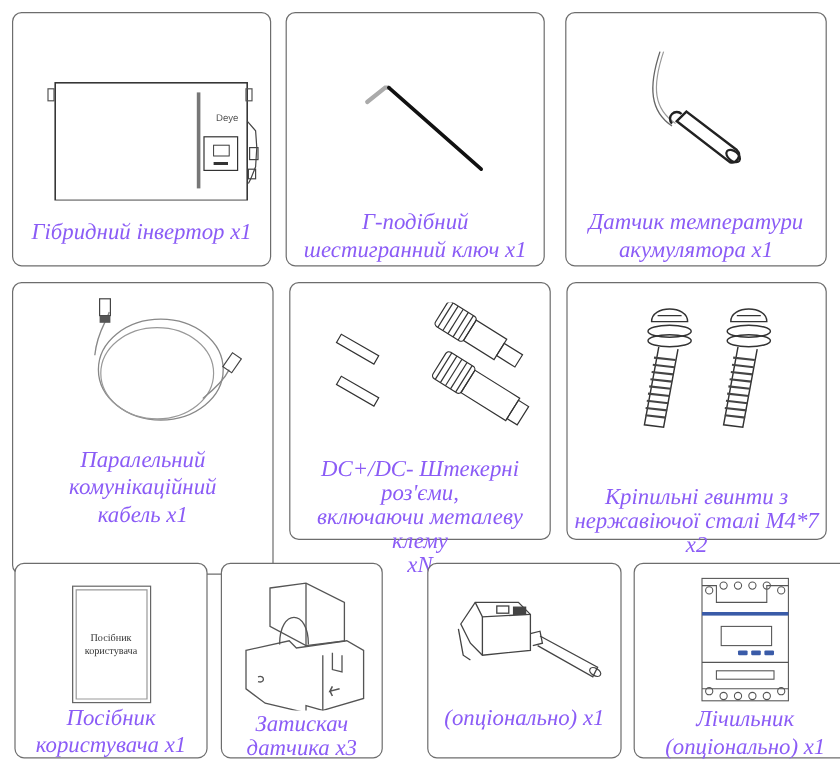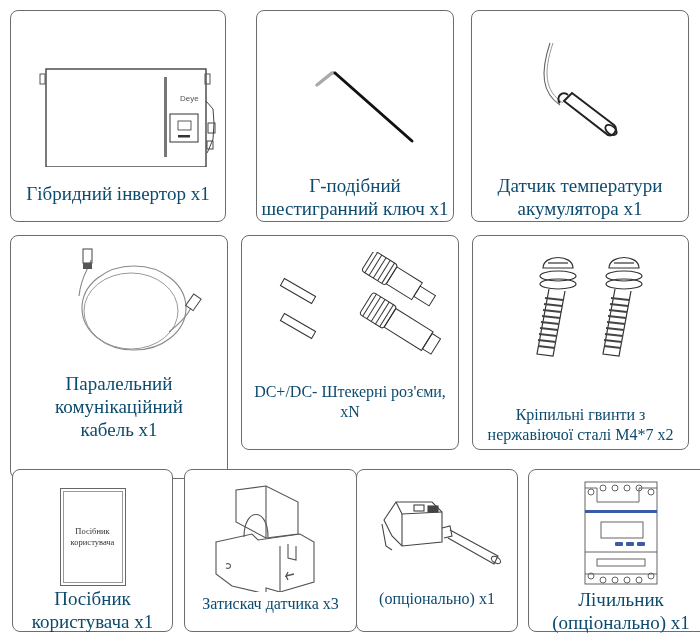--- a/index.html
+++ b/index.html
@@ -2,24 +2,24 @@
 <html><head>
   <meta charset="utf-8">
   <style>
     html, body { margin: 0; padding: 0; background: #ffffff; }
     body { width: 700px; height: 640px; position: relative; overflow: hidden;
            font-family: "Liberation Serif", "DejaVu Serif", serif; color: #222; }
     .card { position: absolute; box-sizing: border-box; border: 1.5px solid #6d6d6d;
             border-radius: 8px; background: #fff; }
     .art { position: absolute; left: 0; right: 0; text-align: center; }
     .art svg { display: block; margin: 0 auto; }
-    .cap { position: absolute; left: 0; right: 0; text-align: center; color: #0c4a6e; }
+    .cap { position: absolute; left: 0; right: 0; text-align: center; color: #8b5cf6; font-style: italic; }
     .cap span { display: block; }
     .cap-lg { font-size: 19px; line-height: 23px; }
-    .cap-md { font-size: 16px; line-height: 20px; }
+    .cap-md { font-size: 19px; line-height: 20px; }
   </style>
 </head>
 <body>
 
 <div class="card" style="left:10px;top:10px;width:216px;height:212px;">
   <div class="art" style="top:46px;">
     <svg width="200" height="110" viewBox="0 0 200 110">
       <rect x="28" y="12" width="160" height="98" fill="none" stroke="#333" stroke-width="1.3"></rect>
       <rect x="22" y="17" width="5" height="10" fill="none" stroke="#555"></rect>
       <rect x="187" y="17" width="5" height="10" fill="none" stroke="#555"></rect>
@@ -31,21 +31,21 @@
       <path d="M188 44 L195 52 L196 66 L195 82 L191 92 L189 96" fill="none" stroke="#444" stroke-width="1"></path>
       <rect x="190" y="66" width="7" height="10" fill="none" stroke="#444"></rect>
       <rect x="189" y="84" width="6" height="8" fill="none" stroke="#444"></rect>
     </svg>
   </div>
   <div class="cap cap-lg" style="top:171px;">
     <span>Гібридний інвертор x1</span>
   </div>
 </div>
 
-<div class="card" style="left:256px;top:10px;width:198px;height:212px;">
+<div class="card" style="left:238px;top:10px;width:216px;height:212px;">
   <div class="art" style="top:44px;">
     <svg width="200" height="100" viewBox="0 0 200 100">
       <path d="M60 30 L75 18 L78 18" fill="none" stroke="#aaa" stroke-width="3.5" stroke-linecap="round"></path>
       <path d="M78 18 L155 86" fill="none" stroke="#111" stroke-width="3" stroke-linecap="round"></path>
     </svg>
   </div>
   <div class="cap cap-lg" style="top:163px;">
     <span>Г-подібний</span>
     <span>шестигранний ключ x1</span>
   </div>
@@ -110,20 +110,21 @@
             <line x1="114" y1="52" x2="114" y2="78"></line>
           <line x1="119" y1="52" x2="119" y2="78"></line>
           <rect x="123" y="54" width="44" height="22"></rect>
           <rect x="167" y="56" width="10" height="18"></rect>
         </g>
       </g>
     </svg>
   </div>
   <div class="cap cap-md" style="top:146px;">
     <span>DC+/DC- Штекерні роз'єми,</span>
+    <span>включаючи металеву клему</span>
     <span>xN</span>
   </div>
 </div>
 
 <div class="card" style="left:472px;top:235px;width:217px;height:215px;">
   <div class="art" style="top:18px;">
     <svg width="200" height="110" viewBox="0 0 200 110">
       <g fill="none" stroke="#333" stroke-width="1.2">
         <g transform="translate(62 0)">
           <path d="M0 14 C0 0 30 0 30 14 Z"></path>
@@ -176,21 +177,21 @@
       <span>Посібник</span>
       <span>користувача</span>
     </div>
   </div>
   <div class="cap cap-lg" style="top:117px;">
     <span>Посібник</span>
     <span>користувача x1</span>
   </div>
 </div>
 
-<div class="card" style="left:184px;top:469px;width:173px;height:163px;">
+<div class="card" style="left:184px;top:469px;width:135px;height:163px;">
   <div class="art" style="top:12px;">
     <svg width="150" height="110" viewBox="0 0 150 110">
       <g fill="none" stroke="#555" stroke-width="1.1">
         <path d="M40 8 L70 4 L102 20 L102 52 L70 56 L40 40 Z"></path>
         <path d="M70 4 L70 56"></path>
         <path d="M48 55 C48 25 72 25 72 55"></path>
         <path d="M20 60 L56 52 L62 58 L104 52 L118 60 L118 100 L84 110 L70 106 L70 112 L36 104 L20 92 Z"></path>
         <path d="M84 64 L84 110"></path>
         <path d="M92 62 L92 76 L100 78 L100 64"></path>
         <path d="M98 92 L90 94 L92 90 M90 94 L92 98" stroke-width="1.3"></path>

